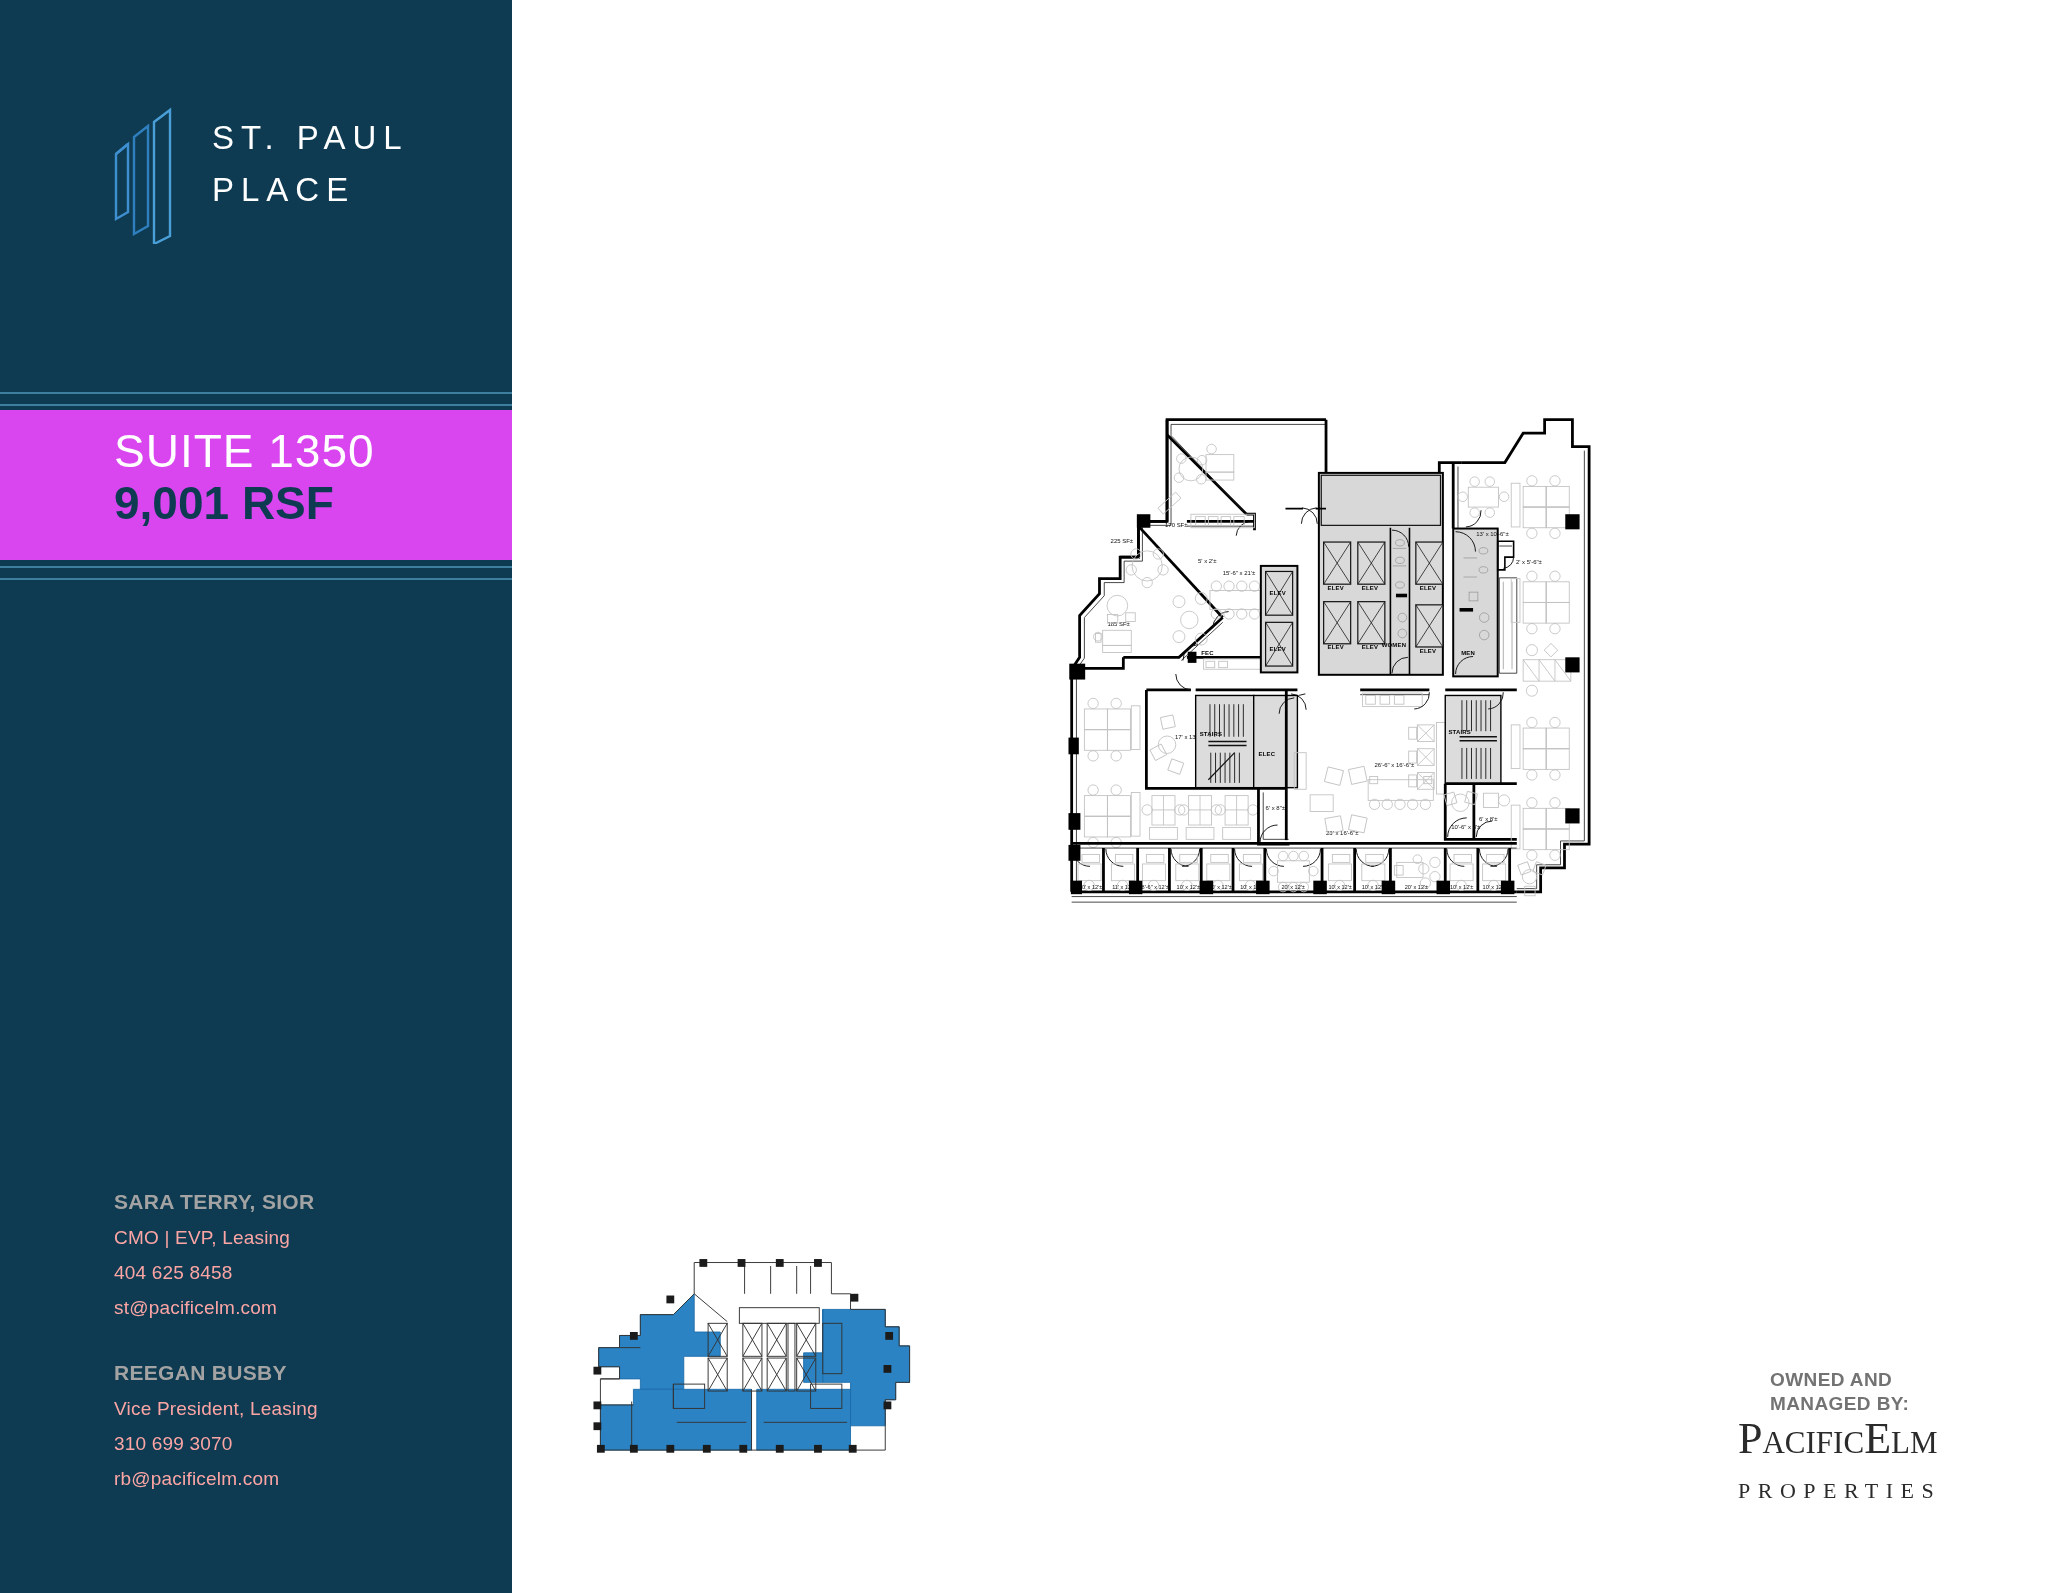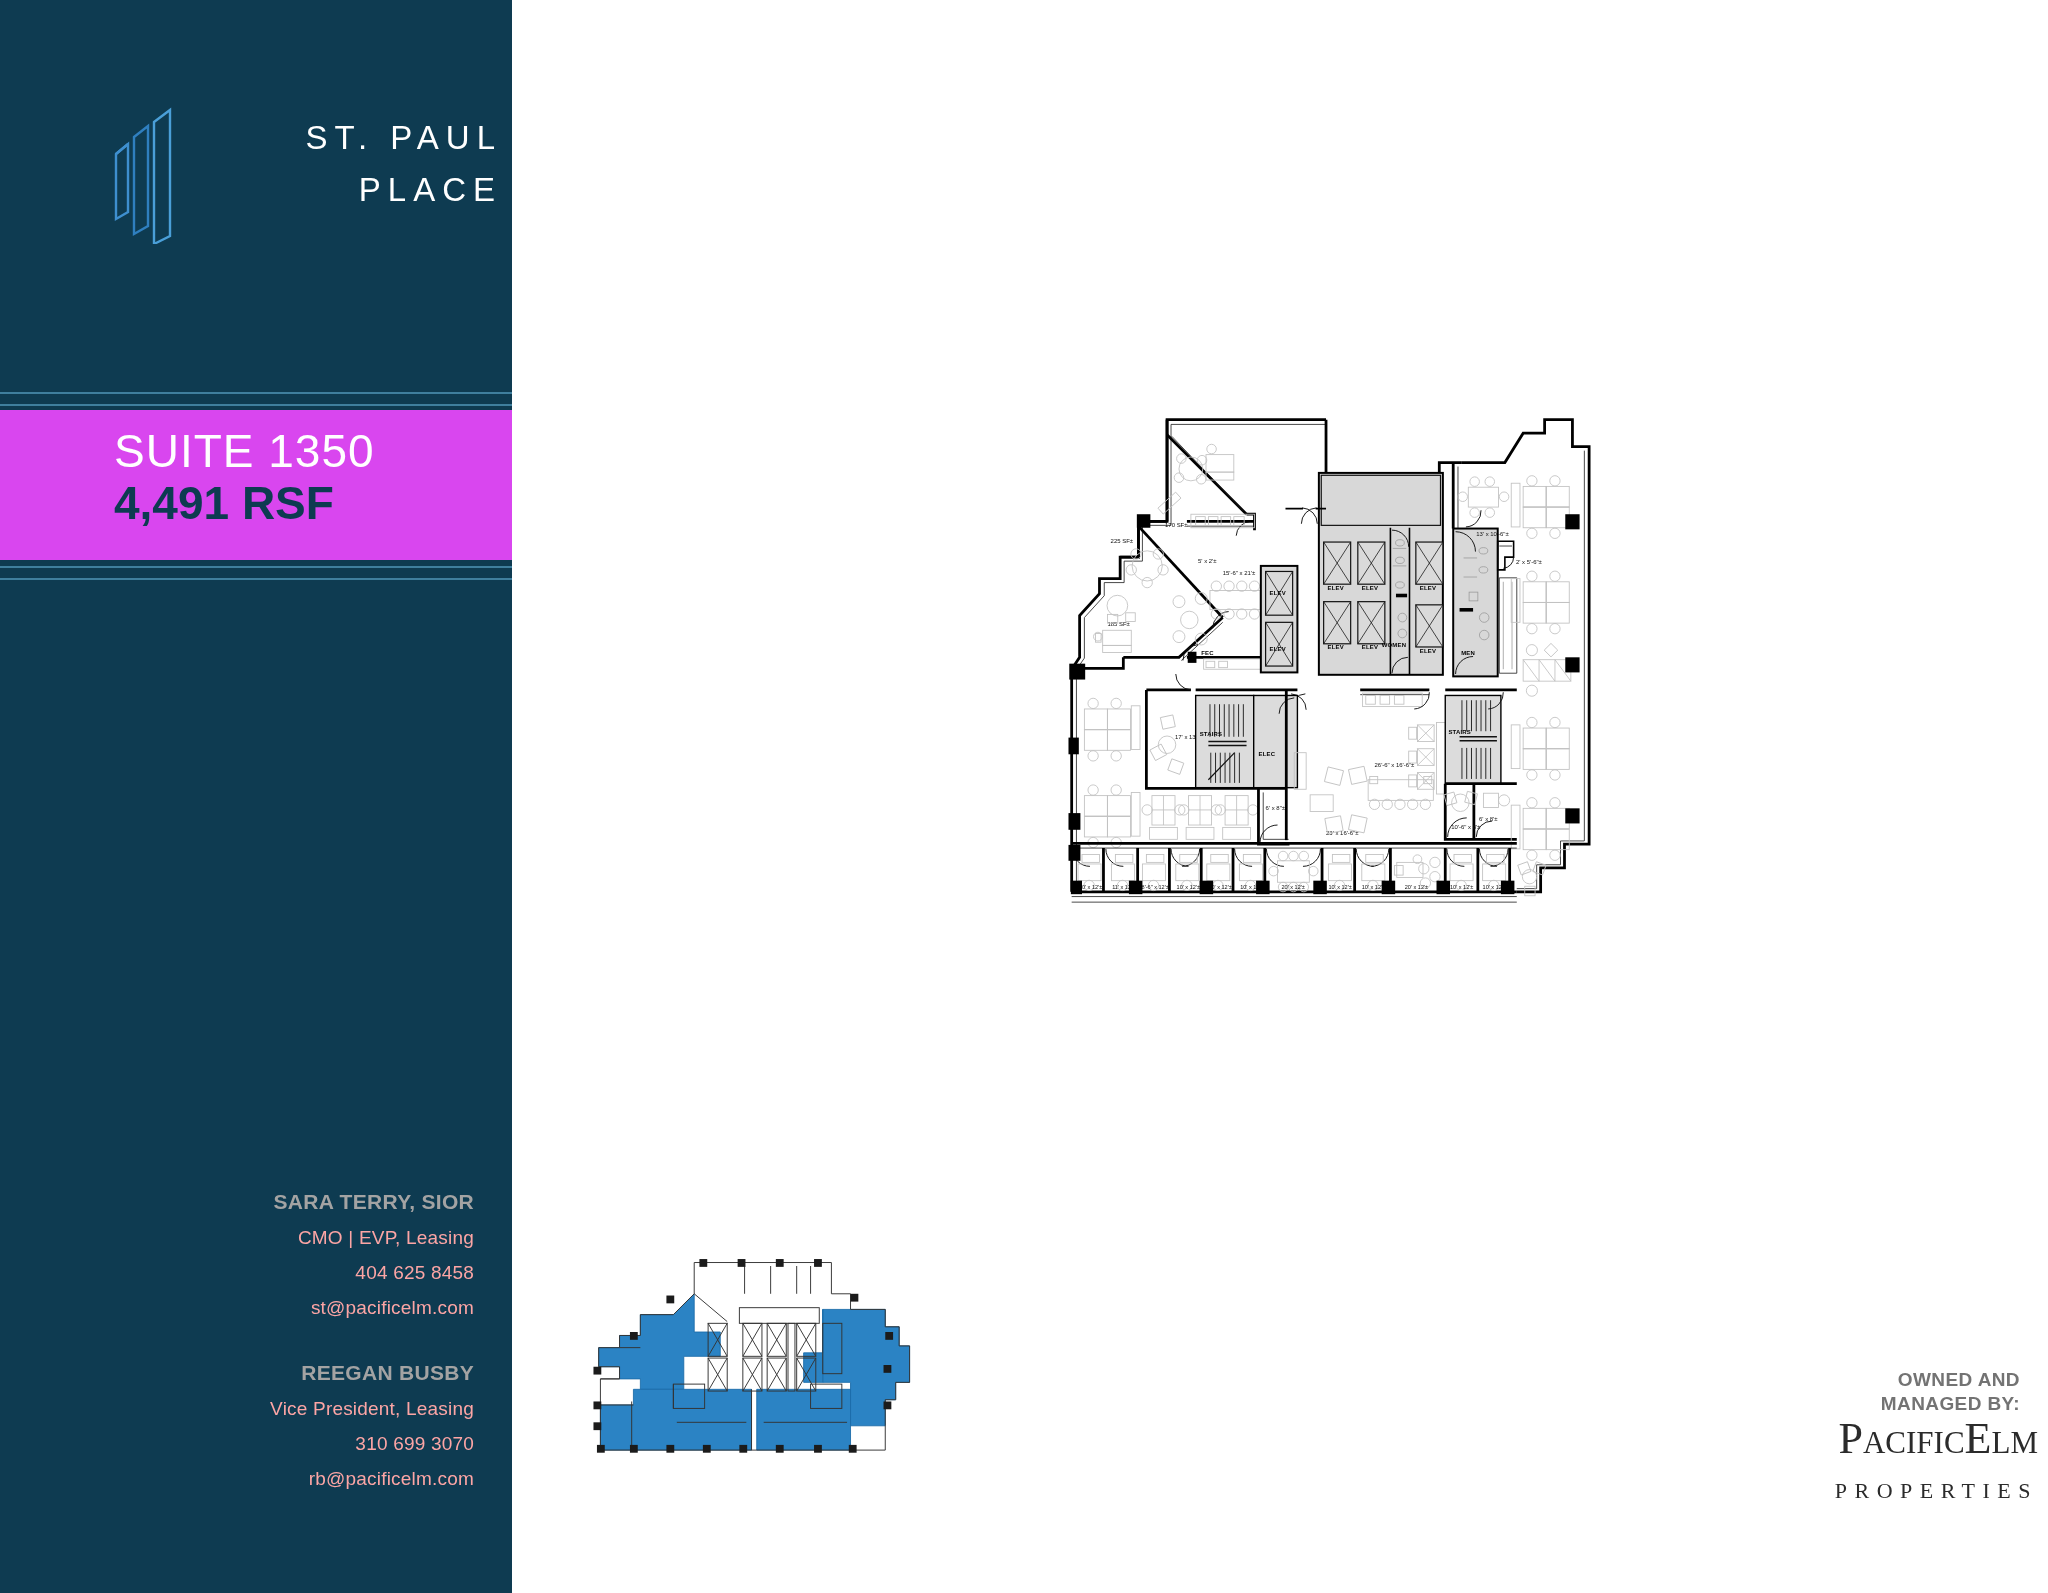--- a/index.html
+++ b/index.html
@@ -2,21 +2,21 @@
 <html><head>
 <meta charset="utf-8">
 <style>
   * { box-sizing: border-box; margin: 0; padding: 0; }
   html, body {
     width: 2048px; height: 1593px;
     background: #ffffff;
     font-family: "Liberation Sans", sans-serif;
     overflow: hidden;
   }
-  #page { position: relative; width: 2048px; height: 1593px; background:#fff;text-align:right; }
+  #page { position: relative; width: 2048px; height: 1593px; background:#fff; }
 
   
   #sidebar {
     position: absolute; left: 0; top: 0; width: 512px; height: 1593px;
     background: #0e3b51;
   }
   #logo-block {
     position: absolute; left: 0; top: 96px; width: 512px; height: 180px;
   }
   #logo-mark {
@@ -101,21 +101,21 @@
         <div class="logo-line">ST. PAUL</div>
         <div class="logo-line">PLACE</div>
       </div>
     </div>
 
     <div class="hairline" style="top:392px;"></div>
     <div class="hairline" style="top:404px;"></div>
 
     <div id="suite-band">
       <div id="suite-number">SUITE 1350</div>
-      <div id="suite-rsf">4,491 RSF</div>
+      <div id="suite-rsf">9,001 RSF</div>
     </div>
 
     <div class="hairline" style="top:566px;"></div>
     <div class="hairline" style="top:578px;"></div>
 
     <div id="contacts">
       <div class="contact-group">
         <div class="contact-name">SARA TERRY, SIOR</div>
         <div class="contact-line">CMO | EVP, Leasing</div>
         <div class="contact-line">404 625 8458</div>

